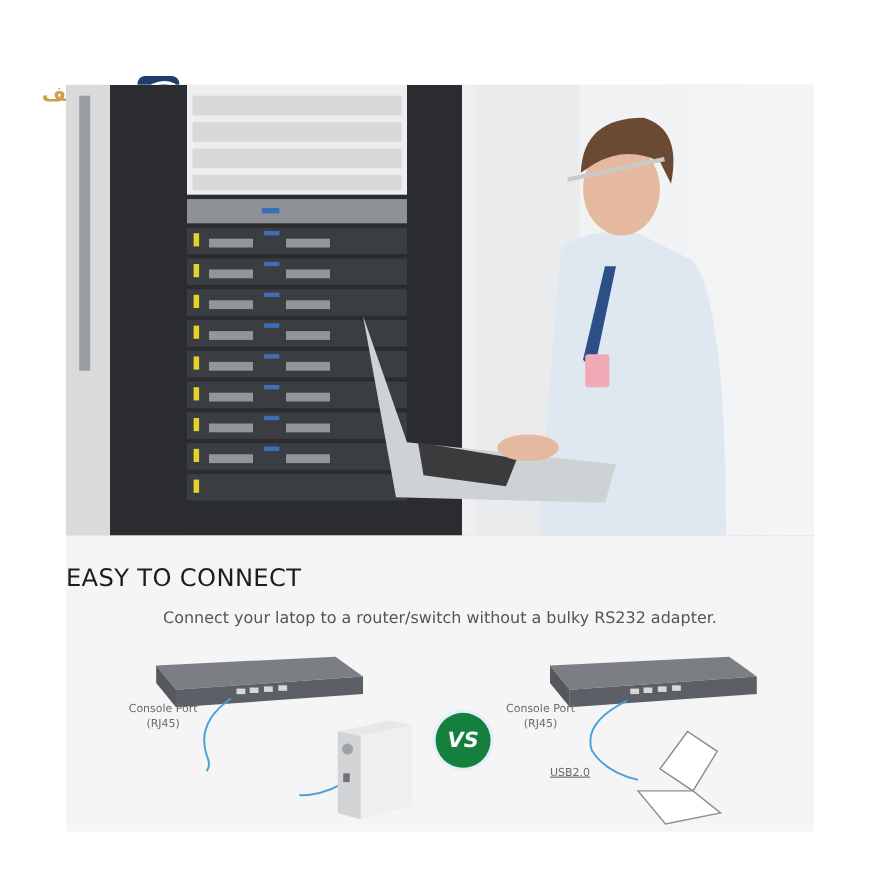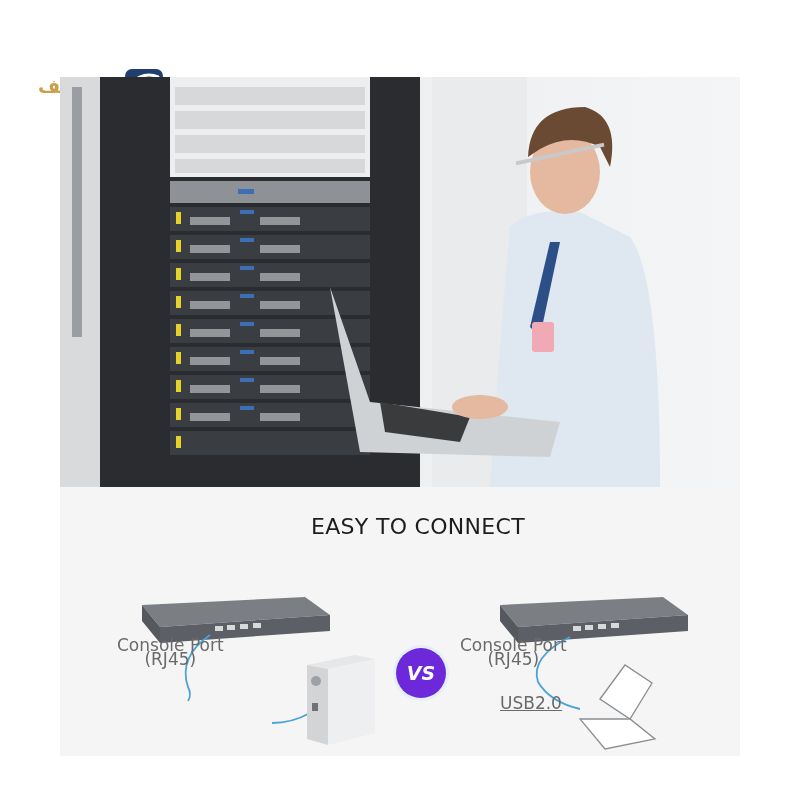--- a/index.html
+++ b/index.html
@@ -4,24 +4,24 @@
 <style>
   html,body{margin:0;padding:0;background:#ffffff;}
   body{width:800px;height:800px;position:relative;overflow:hidden;font-family:"DejaVu Sans",sans-serif;}
   .logo{position:absolute;left:38px;top:40px;height:38px;display:flex;align-items:center;gap:4px;margin-top:27px;}
   .logo-text{font-family:"DejaVu Sans",sans-serif;font-weight:bold;font-size:19px;direction:rtl;color:#c9a14a;}
   .logo-text .blue{color:#1f3f6e;}
   .logo-mark{width:40px;height:38px;position:relative;}
   .product{position:absolute;left:60px;top:77px;width:680px;height:679px;background:#f5f5f5;overflow:hidden;}
   .photo{position:absolute;left:0;top:0;width:680px;height:410px;overflow:hidden;background:#cfd3d6;}
   .panel{position:absolute;left:0;top:410px;width:680px;height:269px;background:#f5f5f5;}
-  .headline{position:absolute;left:18px;width:680px;top:27px;text-align:center;font-family:"DejaVu Sans",sans-serif;font-size:22px;color:#1d1d1d;letter-spacing:0.3px;}
+  .headline{position:absolute;left:0;width:680px;top:27px;font-family:"DejaVu Sans",sans-serif;font-size:22px;color:#1d1d1d;letter-spacing:0.3px;}
   .subline{position:absolute;left:0;width:680px;top:67px;text-align:center;font-family:"DejaVu Sans",sans-serif;font-size:14.5px;color:#555;}
-  .lbl{position:absolute;font-family:"DejaVu Sans",sans-serif;font-size:17px;color:#6a6a6a;line-height:14px;}
-  .vs{position:absolute;left:336px;top:161px;width:50px;height:50px;border-radius:50%;background:#6d28d9;color:#fff;font-weight:bold;font-style:italic;font-size:19px;display:flex;align-items:center;justify-content:center;box-shadow:0 0 0 3px #e3effb;}
+  .lbl{position:absolute;font-family:"DejaVu Sans",sans-serif;font-size:10px;color:#6a6a6a;line-height:14px;}
+  .vs{position:absolute;left:336px;top:161px;width:50px;height:50px;border-radius:50%;background:#15803d;color:#fff;font-weight:bold;font-style:italic;font-size:19px;display:flex;align-items:center;justify-content:center;box-shadow:0 0 0 3px #e3effb;}
 </style>
 </head>
 <body>
 
 <div class="logo">
   <div class="logo-text">
     <span class="blue">تکنو</span><span>لایف</span>
   </div>
   <div class="logo-mark">
     <svg width="40" height="38" viewBox="0 0 40 38">
@@ -125,20 +125,21 @@
       <path d="M320 325 L410 340 L400 365 L325 355 Z" fill="#3a3b3d"></path>
 
       <ellipse cx="420" cy="330" rx="28" ry="12" fill="#e4b9a0"></ellipse>
 
       <rect x="472" y="245" width="22" height="30" rx="3" fill="#f2a9b6"></rect>
     </svg>
   </div>
 
   <div class="panel">
     <div class="headline">EASY TO CONNECT</div>
+    <div class="subline">Connect your latop to a router/switch without a bulky RS232 adapter.</div>
 
     <svg style="position:absolute;left:0;top:0" width="680" height="269" viewBox="0 0 680 269">
 
       <g>
         <path d="M82 118 L245 110 L270 128 L100 140 Z" fill="#7b7f84"></path>
         <path d="M82 118 L100 140 L100 156 L82 134 Z" fill="#55595e"></path>
         <path d="M100 140 L270 128 L270 144 L100 156 Z" fill="#5c6066"></path>
         <g fill="#d7d9db">
           <rect x="155" y="139" width="8" height="5"></rect>
             <rect x="167" y="138" width="8" height="5"></rect>

